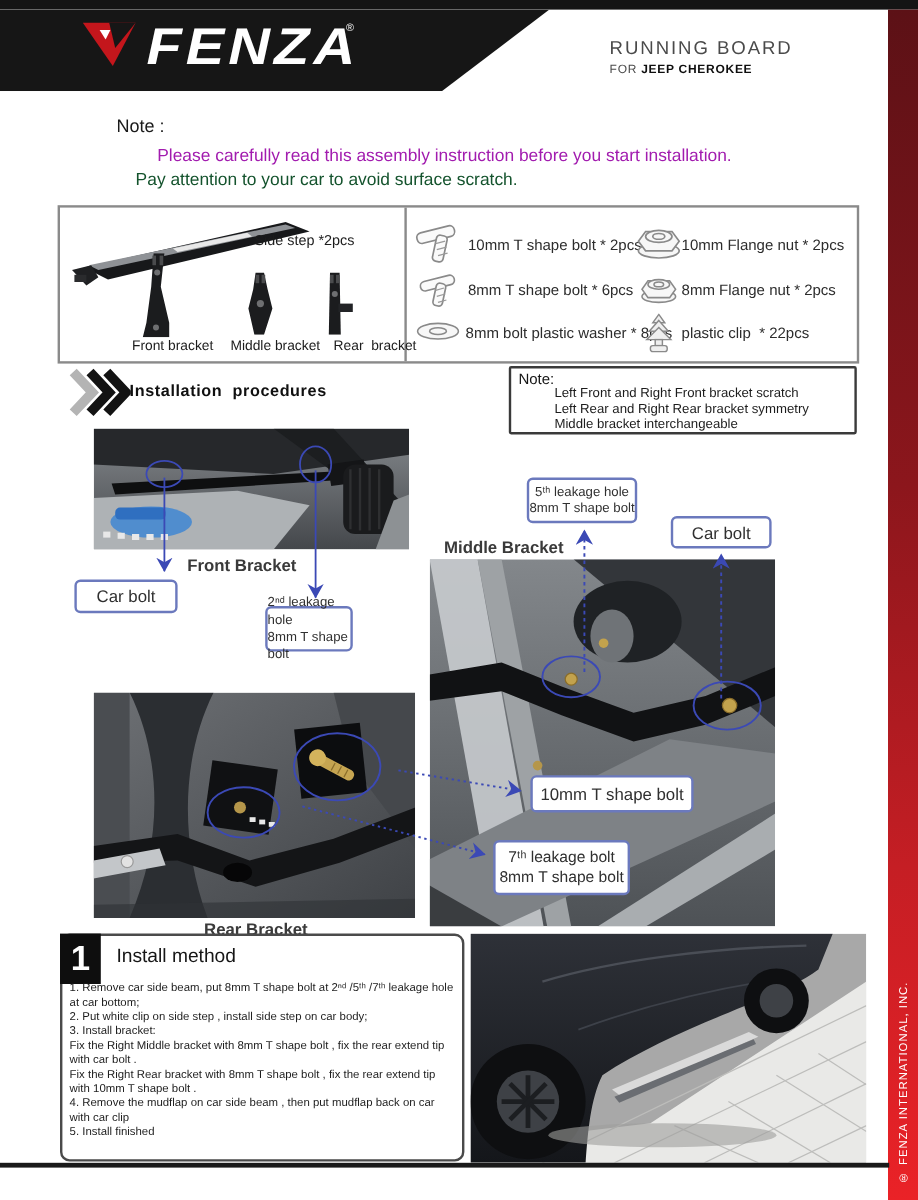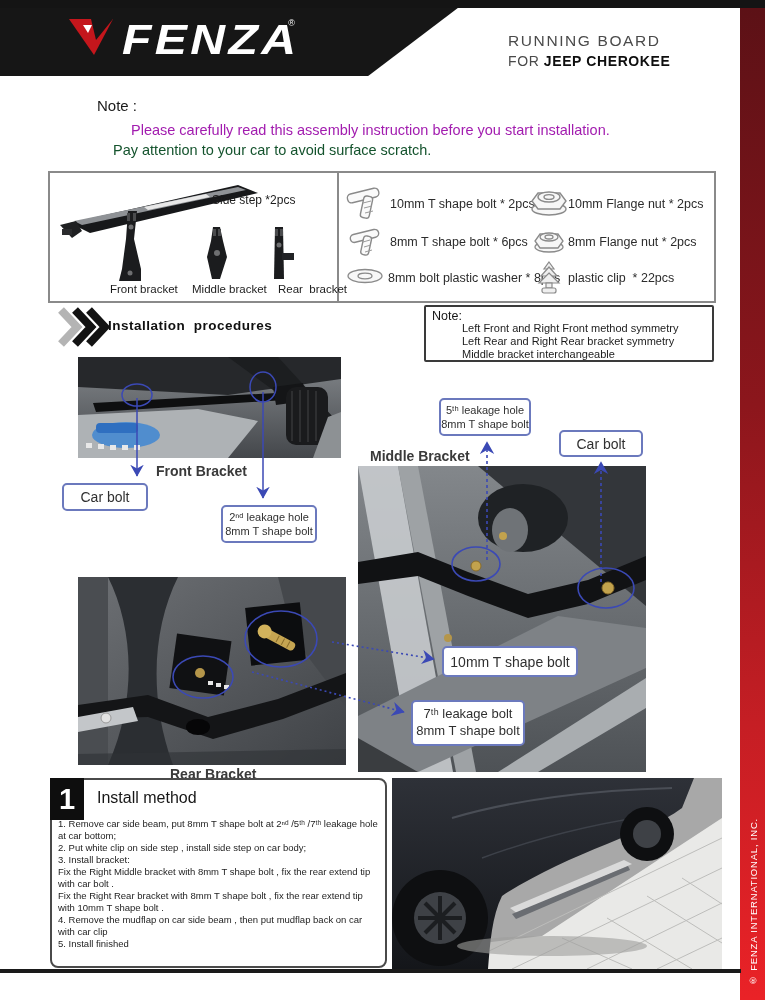--- a/index.html
+++ b/index.html
@@ -13,21 +13,21 @@
   
   .topbar{left:0;top:0;width:765px;height:8px;background:#141414;}
   .banner{left:0;top:8px;width:472px;height:68px;background:#161616;
     clip-path:polygon(0 0,97% 0,78% 100%,0 100%);}
   .logo-wrap{left:68px;top:16px;display:flex;align-items:center;gap:8px;}
   .logo-text{color:#fff;font-weight:bold;font-style:italic;font-size:43px;
     letter-spacing:3px;transform:scaleX(1.12);transform-origin:left center;line-height:1;}
   .logo-reg{color:#fff;font-size:9px;align-self:flex-start;margin-top:2px;}
   .hdr-right{left:508px;top:31px;line-height:1.35;}
   .hdr-line1{font-size:15.5px;color:#4a4a4a;letter-spacing:1.6px;font-weight:500;}
-  .hdr-line2{font-size:14px;color:#4a4a4a;letter-spacing:.6px;text-align:right;}
+  .hdr-line2{font-size:10px;color:#4a4a4a;letter-spacing:.6px;}
   .hdr-line2 b{color:#0e0e0e;font-weight:bold;}
   
   .stripe{left:740px;top:8px;width:25px;height:992px;
     background:linear-gradient(180deg,#5c1116 0%,#8c161c 40%,#c51e24 72%,#ea2227 100%);}
   .stripe-text{position:absolute;left:50%;bottom:14px;transform:translateX(-50%) rotate(180deg);
     writing-mode:vertical-rl;color:#fff;font-size:9.5px;letter-spacing:.8px;white-space:nowrap;}
   
   .note-label{left:97px;top:97px;font-size:15px;color:#1a1a1a;}
   .note-l1{left:131px;top:122px;font-size:14.5px;color:#a21caf;}
   .note-l2{left:113px;top:142px;font-size:14.5px;color:#14532d;}
@@ -209,21 +209,21 @@
     <svg width="52" height="42" viewBox="0 0 52 42">
       <polyline points="4,4 20,21 4,38" fill="none" stroke="#b4b4b4" stroke-width="8"></polyline>
       <polyline points="18,4 34,21 18,38" fill="none" stroke="#131313" stroke-width="8"></polyline>
       <polyline points="32,4 48,21 32,38" fill="none" stroke="#131313" stroke-width="8"></polyline>
     </svg>
   </span>
   <div class="abs proc-title prewrap">Installation  procedures</div>
 
   <div class="abs proc-note">
     <span class="proc-note-label">Note:</span>
-    <span class="proc-note-line" style="top:15px;">Left Front and Right Front method symmetry</span>
+    <span class="proc-note-line" style="top:15px;">Left Front and Right Front bracket scratch</span>
     <span class="proc-note-line" style="top:28px;">Left Rear and Right Rear bracket symmetry</span>
     <span class="proc-note-line" style="top:41px;">Middle bracket interchangeable</span>
   </div>
 
   <div class="abs photo" style="left:78px;top:357px;width:263px;height:101px;">
     <svg width="263" height="101" viewBox="0 0 263 101">
       <defs>
         <linearGradient id="fg1" x1="0" y1="0" x2="0" y2="1">
           <stop offset="0" stop-color="#85898d"></stop>
             <stop offset="1" stop-color="#44474b"></stop>
@@ -255,21 +255,21 @@
       <g fill="none" stroke="#3b49b5" stroke-width="1.5">
         <ellipse cx="59" cy="38" rx="15" ry="11"></ellipse>
         <ellipse cx="185" cy="30" rx="13" ry="15"></ellipse>
       </g>
     </svg>
   </div>
   <div class="abs fig-label" style="left:156px;top:463px;">Front Bracket</div>
   <div class="abs callout" style="left:62px;top:483px;width:86px;height:28px;font-size:14px;">
     <span>Car bolt</span>
   </div>
-  <div class="abs callout" style="left:221px;top:505px;width:96px;height:38px;font-size:11px;line-height:1.3;">
+  <div class="abs callout" style="left:221px;top:505px;width:73px;height:38px;font-size:11px;line-height:1.3;">
     <span>2ⁿᵈ leakage hole</span>
     <span>8mm T shape bolt</span>
   </div>
 
   <div class="abs callout" style="left:439px;top:398px;width:92px;height:38px;font-size:11px;line-height:1.3;">
     <span>5ᵗʰ leakage hole</span>
     <span>8mm T shape bolt</span>
   </div>
   <div class="abs callout" style="left:559px;top:430px;width:84px;height:27px;font-size:14px;">
     <span>Car bolt</span>

